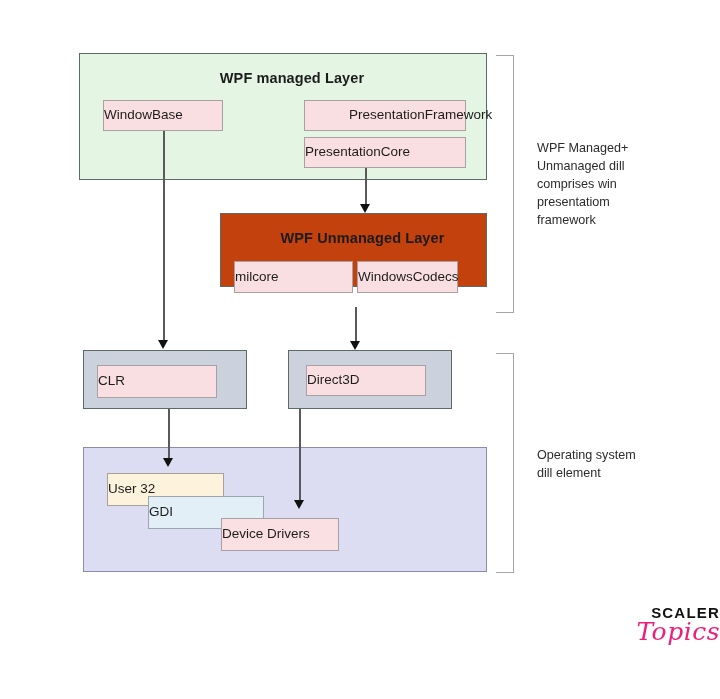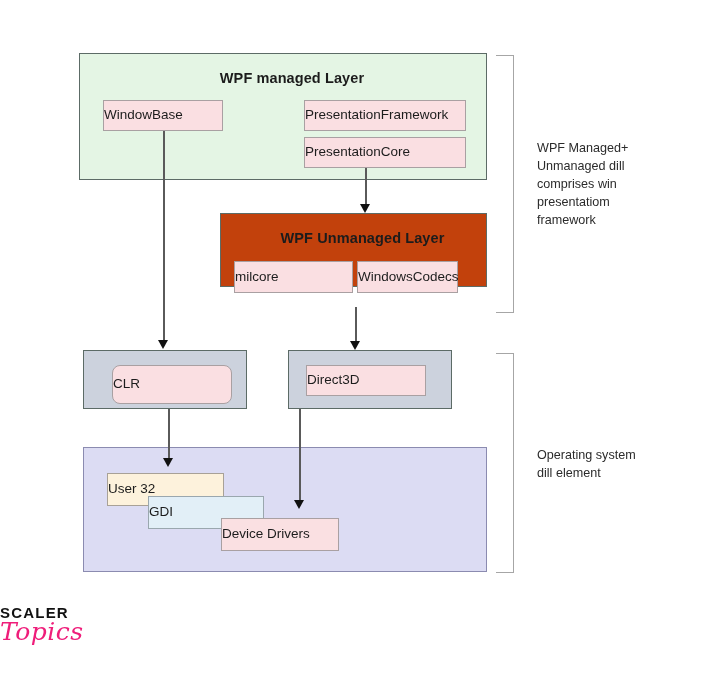--- a/index.html
+++ b/index.html
@@ -88,21 +88,21 @@
     line-height: 1.42;
     color: #2b2b2b;
     font-family: "Liberation Sans", sans-serif;
   }
 
   
   #footer-logo {
     position: absolute;
     left: 0;
     right: 0;
-    text-align: left;
+    text-align: right;
   }
   .logo-scaler {
     font-size: 15px;
     font-weight: bold;
     letter-spacing: 1.2px;
     color: #111111;
   }
   .logo-topics {
     font-family: "DejaVu Serif", serif;
     font-style: italic;
@@ -118,42 +118,42 @@
 <div id="diagram-root">
 
   <div class="layer" style="left:79px; top:53px; width:408px; height:127px; background:#e4f5e4;">
     <div class="layer-title" style="top:16px;">WPF managed Layer</div>
   </div>
 
   <div class="node pink" style="left:103px; top:100px; width:120px; height:31px;">
     <span>WindowBase</span>
   </div>
 
-  <div class="node pink" style="left:304px; top:100px; width:162px; height:31px;">
+  <div class="node pink" style="left:304px; top:100px; width:162px; height:31px;padding-left:44px;">
     <span>PresentationFramework</span>
   </div>
 
   <div class="node pink" style="left:304px; top:137px; width:162px; height:31px;">
     <span>PresentationCore</span>
   </div>
 
   <div class="layer" style="left:220px; top:213px; width:267px; height:74px; background:#c2410c;">
     <div class="layer-title" style="top:16px;">WPF Unmanaged Layer</div>
   </div>
 
   <div class="node pink" style="left:234px; top:261px; width:119px; height:32px;">
     <span>milcore</span>
   </div>
 
   <div class="node pink" style="left:357px; top:261px; width:101px; height:32px;">
     <span>WindowsCodecs</span>
   </div>
 
   <div class="gray-wrap" style="left:83px; top:350px; width:164px; height:59px;"></div>
-  <div class="node pink" style="left:112px; top:365px; width:120px; height:39px;border-radius:8px;">
+  <div class="node pink" style="left:97px; top:365px; width:120px; height:33px;">
     <span>CLR</span>
   </div>
 
   <div class="gray-wrap" style="left:288px; top:350px; width:164px; height:59px;"></div>
   <div class="node pink" style="left:306px; top:365px; width:120px; height:31px;">
     <span>Direct3D</span>
   </div>
 
   <div class="layer" style="left:83px; top:447px; width:404px; height:125px; background:#dcdcf3; border-color:#8b8bb0;"></div>
 

